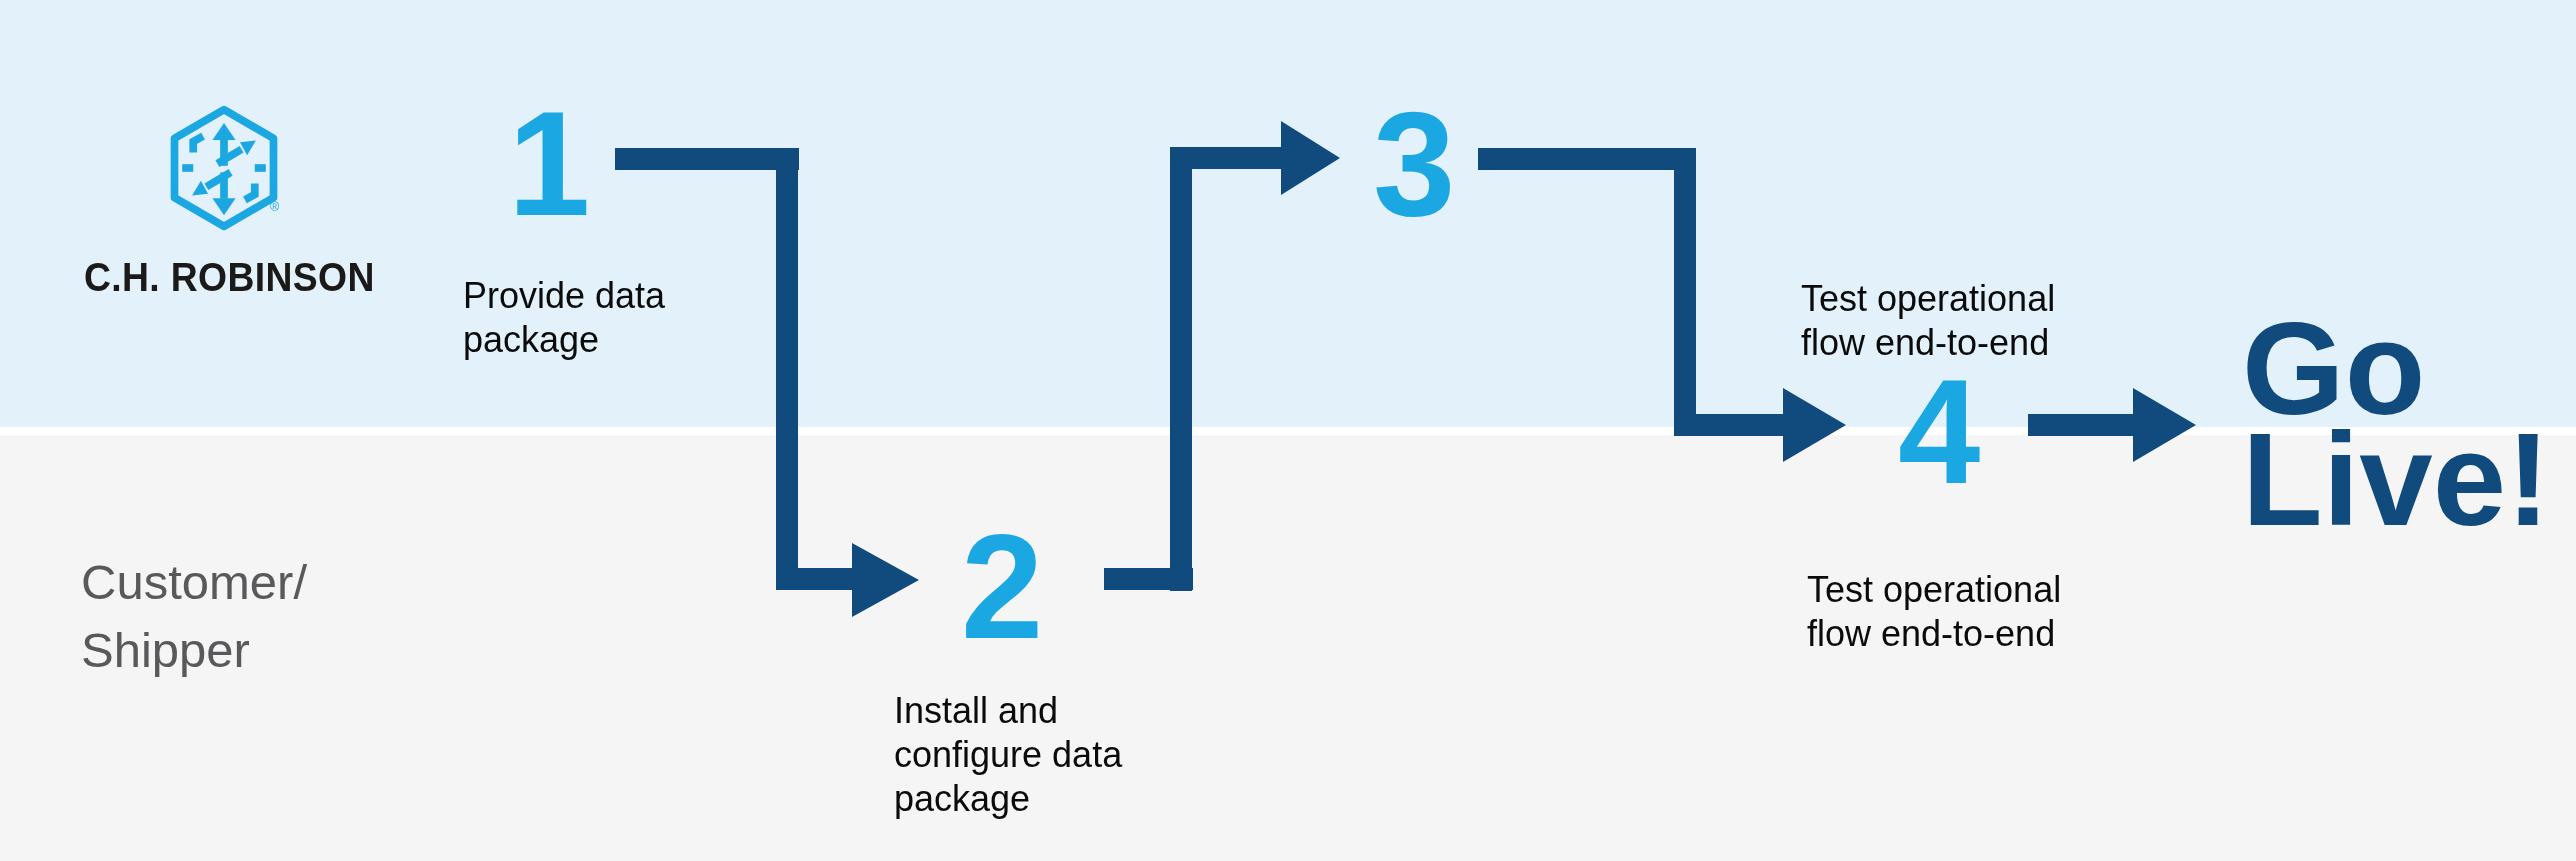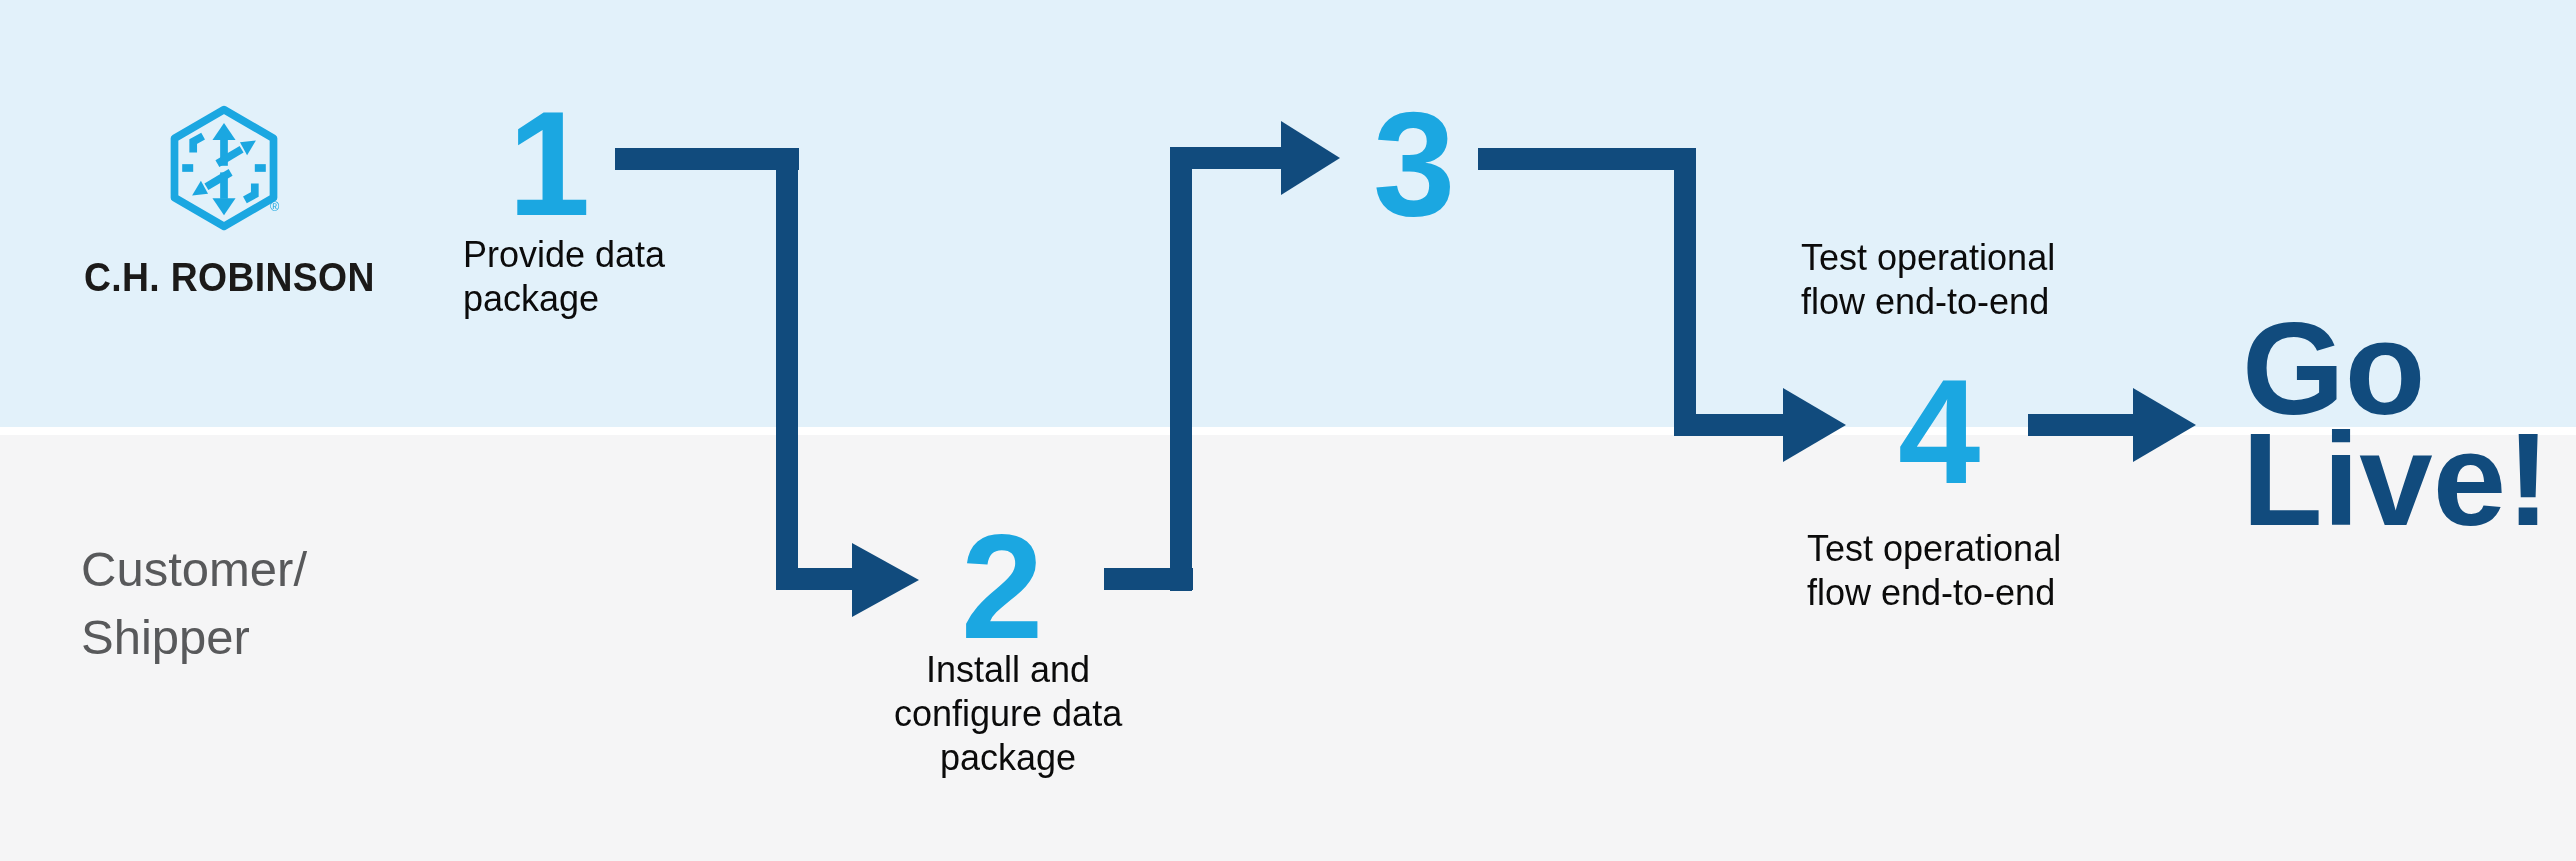--- a/index.html
+++ b/index.html
@@ -16,20 +16,21 @@
   .lane-bottom{left:0;top:435px;width:2576px;height:427px;background:var(--canvas_bottom,#F5F5F6);}
   
   .num{
     font-size:148px;font-weight:bold;line-height:1;
     color:var(--accent_cyan,#1BA7E1);white-space:nowrap;
   }
   
   .lbl{
     font-size:36px;line-height:44px;color:var(--text_black,#0B0B0B);
     white-space:pre-line;
+    margin-top:41px;
   }
   
   .bar{background:var(--accent_navy,#114B7D);}
   .head-right{
     width:0;height:0;
     border-top:37px solid transparent;
     border-bottom:37px solid transparent;
     border-left:65px solid var(--accent_navy,#114B7D);
   }
   
@@ -37,20 +38,21 @@
     font-size:41px;font-weight:bold;letter-spacing:0.4px;line-height:1;
     color:var(--logo_dark,#1B1A19);
     transform:scaleX(.91);transform-origin:left top;white-space:nowrap;
   }
   .registered{
     font-size:12.6px;color:var(--accent_cyan,#1BA7E1);line-height:1;
   }
   .lane-label{
     font-size:49px;line-height:68px;color:var(--text_gray,#58595B);
     white-space:pre-line;
+    margin-top:13px;
   }
   .golive{
     font-size:132px;font-weight:bold;line-height:111px;
     color:var(--accent_navy,#114B7D);white-space:pre-line;
   }
 </style>
 </head>
 <body>
 
 <div id="canvas">
@@ -88,21 +90,21 @@
   <div class="abs num" style="left:508px;top:90px;">1</div>
   <div class="abs lbl" style="left:463px;top:233px;">Provide data
 package</div>
 
   <div class="abs bar" style="left:615px;top:148px;width:184px;height:22px;"></div>
   <div class="abs bar" style="left:776px;top:148px;width:22px;height:442px;"></div>
   <div class="abs bar" style="left:776px;top:568px;width:76px;height:22px;"></div>
   <div class="abs head-right" style="left:852px;top:543px;border-left-width:67px;"></div>
 
   <div class="abs num" style="left:961px;top:513px;">2</div>
-  <div class="abs lbl" style="left:894px;top:648px;text-align:center;">Install and
+  <div class="abs lbl" style="left:894px;top:648px;">Install and
 configure data
 package</div>
 
   <div class="abs bar" style="left:1104px;top:568px;width:89px;height:22px;"></div>
   <div class="abs bar" style="left:1170px;top:147px;width:22px;height:444px;"></div>
   <div class="abs bar" style="left:1170px;top:147px;width:111px;height:22px;"></div>
   <div class="abs head-right" style="left:1281px;top:121px;border-left-width:59px;"></div>
 
   <div class="abs num" style="left:1373px;top:90px;">3</div>
 

